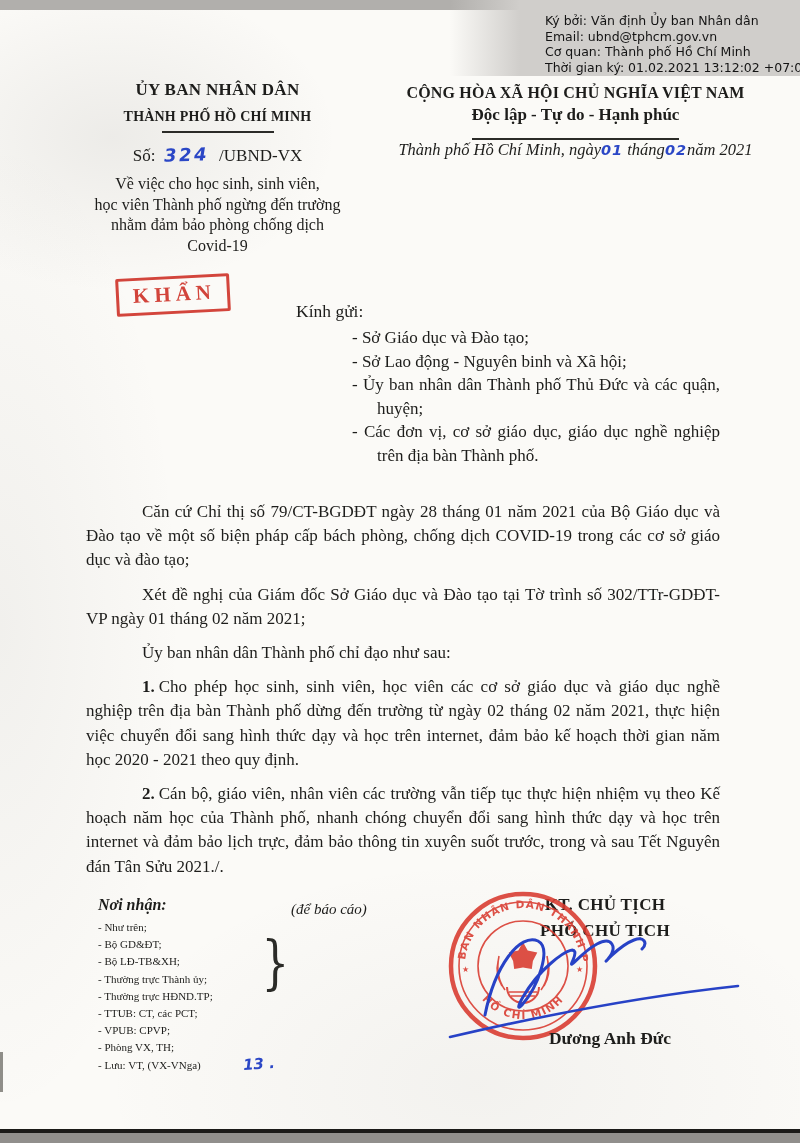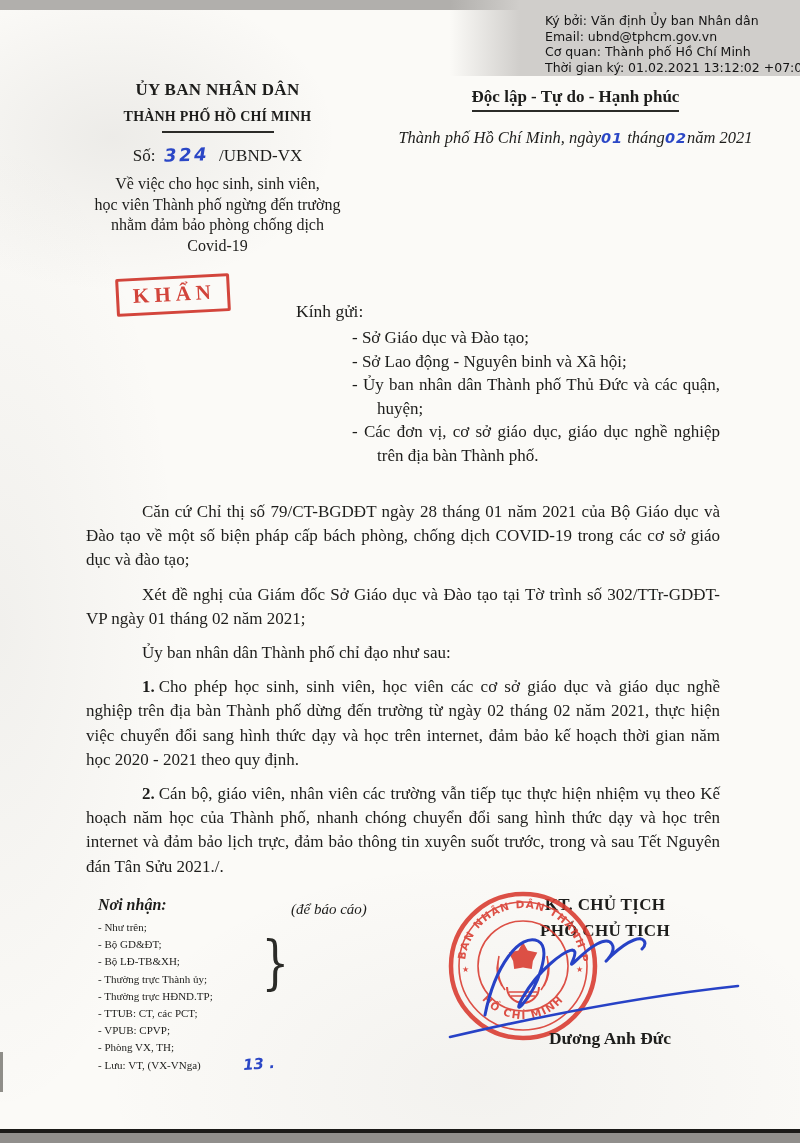--- a/index.html
+++ b/index.html
@@ -30,22 +30,22 @@
   .org1{font-size:17px;font-weight:bold;letter-spacing:.3px;}
   .org2{font-size:14px;font-weight:bold;margin-top:9px;letter-spacing:.2px;}
   .org-underline{width:112px;border-bottom:2px solid #2b2b28;margin:6px auto 0;}
   .doc-no{margin-top:11px;font-size:17px;}
   .hand{font-family:"DejaVu Sans", cursive;font-style:italic;font-weight:bold;color:#2b47c6;}
   .hand-324{font-size:18px;letter-spacing:2.5px;display:inline-block;transform:rotate(-2deg);padding:0 6px 0 4px;}
   .subject{margin-top:8px;font-size:16px;line-height:20.5px;}
 
   .hdr-right{position:absolute;left:378px;top:84px;width:395px;text-align:center;}
   .national{font-size:16px;font-weight:bold;letter-spacing:.2px;}
-  .motto{display:inline-block;font-size:17px;font-weight:bold;margin-top:3px;padding-bottom:3px;border-bottom:2px solid #2b2b28;}
-  .dateline{margin-top:16px;font-style:italic;font-size:16.5px;white-space:nowrap;}
+  .motto{display:inline-block;font-size:17px;font-weight:bold;margin-top:3px;padding-bottom:13px;border-bottom:2px solid #2b2b28;}
+  .dateline{font-style:italic;font-size:16.5px;white-space:nowrap;}
   .hand-date{font-size:14.5px;letter-spacing:1px;}
 
   .stamp{
     position:absolute;left:116px;top:276px;transform:rotate(-3deg);
     border:3px solid #d0382e;color:#cf372d;border-radius:2px;
     font-weight:bold;font-size:21px;letter-spacing:5px;padding:3px 11px 4px 14px;opacity:.93;
   }
 
   .kinh-gui{position:absolute;left:296px;top:301px;width:424px;}
   .kg-label{font-size:17.5px;}
@@ -93,20 +93,21 @@
     </div>
     <div class="subject">
       <div>Về việc cho học sinh, sinh viên,</div>
       <div>học viên Thành phố ngừng đến trường</div>
       <div>nhằm đảm bảo phòng chống dịch</div>
       <div>Covid-19</div>
     </div>
   </div>
 
   <div class="hdr-right">
+    <div class="national">CỘNG HÒA XÃ HỘI CHỦ NGHĨA VIỆT NAM</div>
     <div><span class="motto">Độc lập - Tự do - Hạnh phúc</span></div>
     <div class="dateline">
       <span>Thành phố Hồ Chí Minh, ngày</span><span class="hand hand-date">01</span>
       <span>tháng</span><span class="hand hand-date">02</span><span>năm 2021</span>
     </div>
   </div>
 
   <div class="stamp">KHẨN</div>
 
   <div class="kinh-gui">

